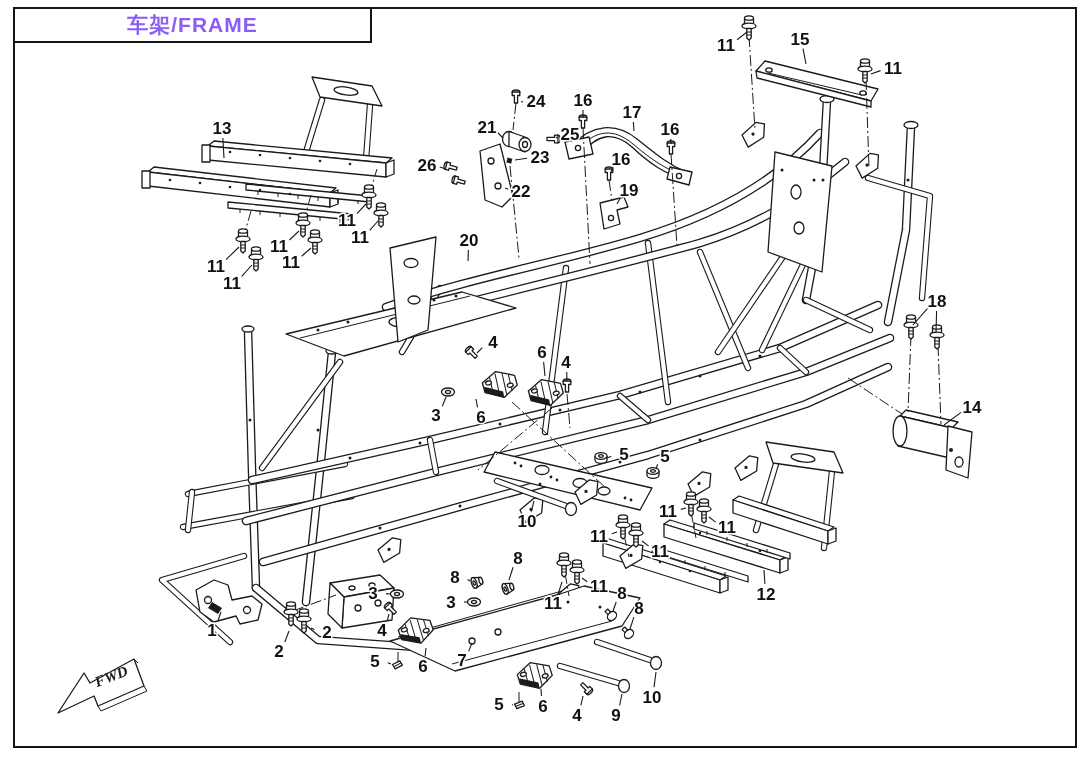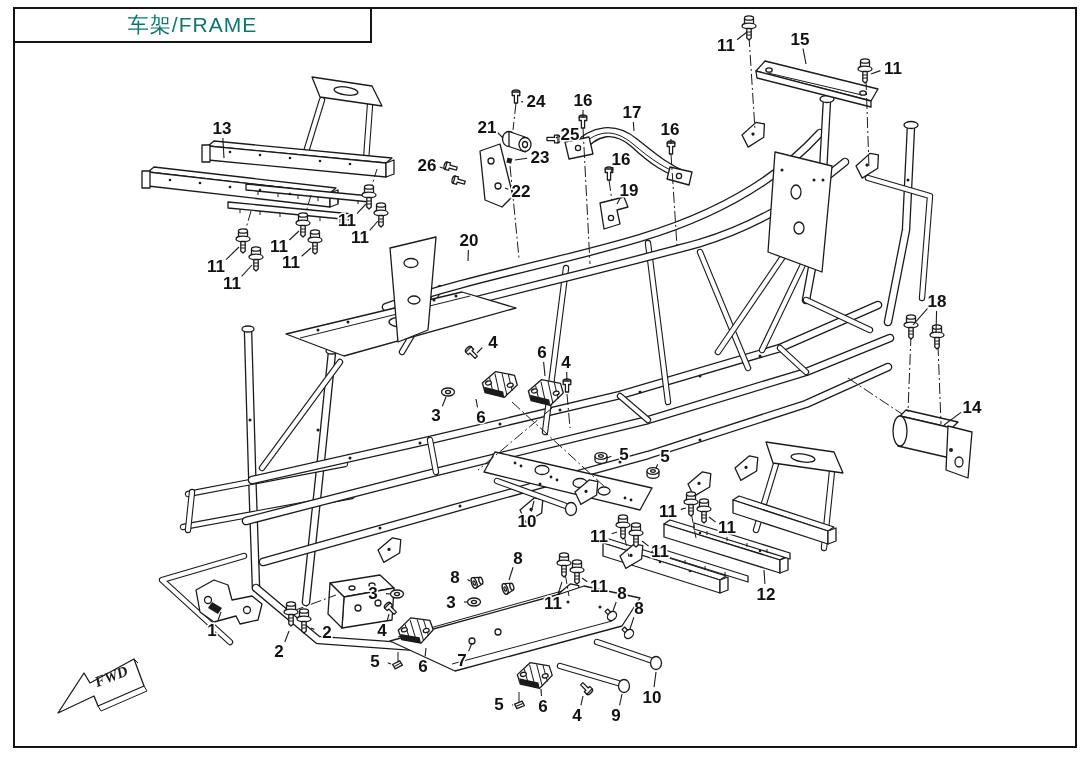--- a/index.html
+++ b/index.html
@@ -1,19 +1,19 @@
 <!DOCTYPE html>
 <html><head>
 <meta charset="utf-8">
 <style>
   html,body{margin:0;padding:0;background:#fff;width:1090px;height:760px;overflow:hidden}
   .page{position:relative;width:1090px;height:760px;background:#fff;font-family:"Liberation Sans",sans-serif}
   .outer{position:absolute;left:13px;top:7px;width:1060px;height:737px;border:2px solid #151515}
   .titlebox{position:absolute;left:13px;top:7px;width:355px;height:32px;border:2px solid #151515;display:flex;align-items:center;justify-content:center;background:#fff;z-index:6}
-  .titletext{font-weight:normal;font-size:21px;color:#0f766e;letter-spacing:1px}
+  .titletext{font-weight:bold;font-size:21px;color:#8b5cf6;letter-spacing:1px}
   svg{position:absolute;left:0;top:0}
   .plate{fill:#fff;stroke:#1b1b1b;stroke-width:1.3;stroke-linejoin:round}
   .dot{fill:#1b1b1b;stroke:none}
   .ink{fill:#1b1b1b;stroke:none}
   .ln{stroke:#1b1b1b;stroke-width:1;fill:none}
   .dash{stroke:#1b1b1b;stroke-width:1;fill:none;stroke-dasharray:11 3 2 3}
   .tube{stroke:#fff;stroke-width:6;fill:none;stroke-linecap:round;stroke-linejoin:round}
   .tube-outline{stroke:#1b1b1b;stroke-width:8.6;fill:none;stroke-linecap:round;stroke-linejoin:round}
   .tube-s{stroke:#fff;stroke-width:4.2;fill:none;stroke-linecap:round;stroke-linejoin:round}
   .tube-s-outline{stroke:#1b1b1b;stroke-width:6.4;fill:none;stroke-linecap:round;stroke-linejoin:round}

